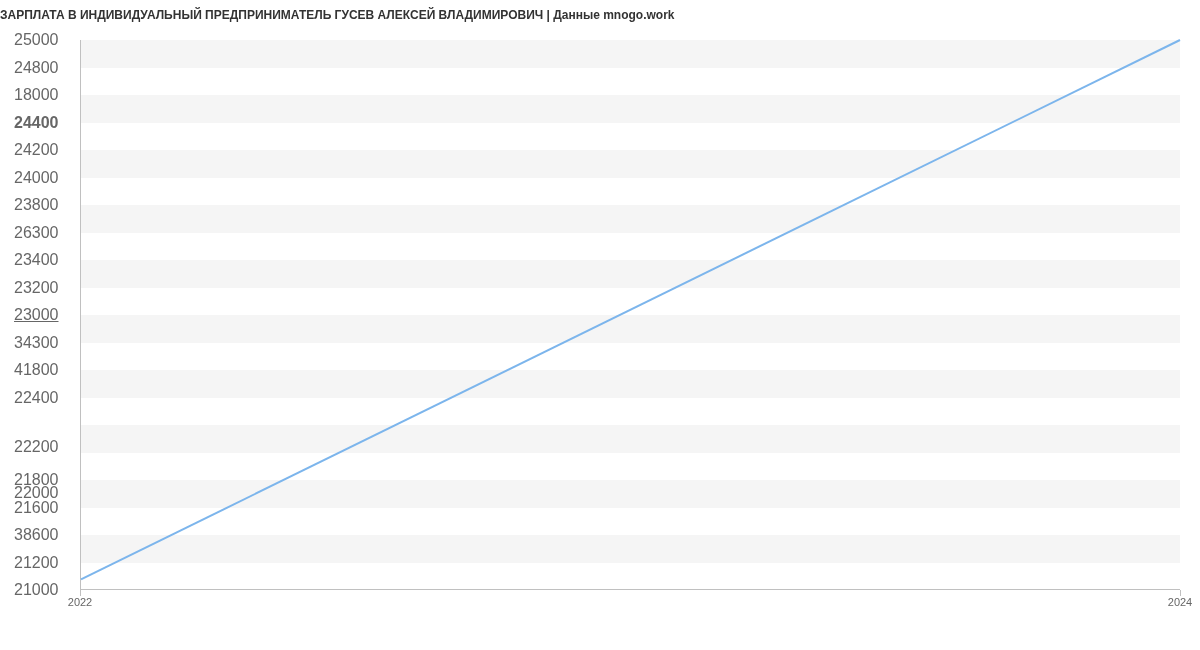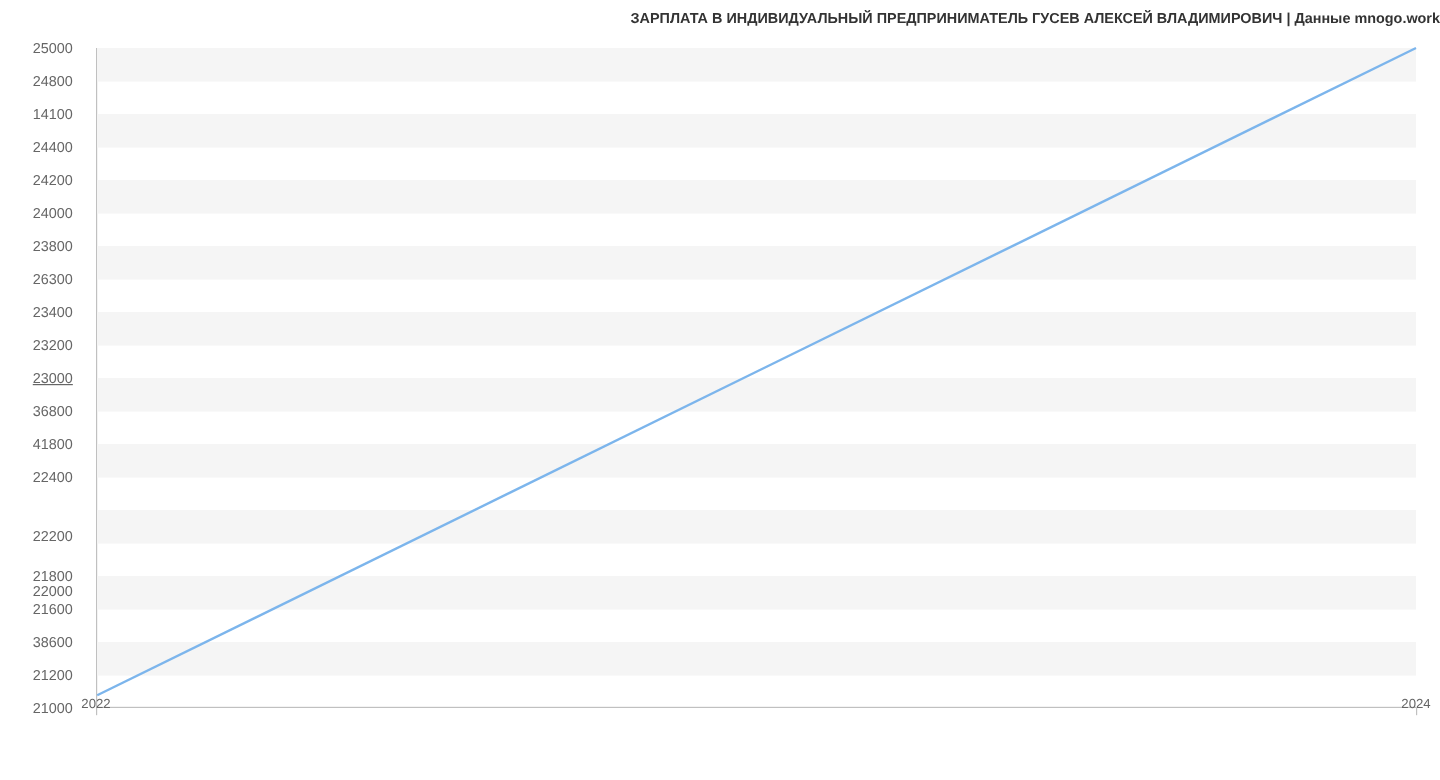--- a/index.html
+++ b/index.html
@@ -15,21 +15,21 @@
   .chart-container {
     position: relative;
     width: 1200px;
     height: 650px;
   }
   .chart-title {
     position: absolute;
     top: 8px;
     left: 0;
     width: 1200px;
-    text-align: right;
+    text-align: left;
     font-size: 12px;
     font-weight: bold;
     color: #333333;
   }
   .plot-area {
     position: absolute;
     left: 80px;
     top: 40px;
     width: 1100px;
     height: 550px;
@@ -40,28 +40,28 @@
   .grid-band {
     position: absolute;
     left: 0;
     width: 100%;
     background: #f5f5f5;
   }
   .y-tick-label {
     position: absolute;
     right: 1126px; 
     transform: translateY(-50%);
-    font-size: 12px;
+    font-size: 16px;
     color: #666666;
-    text-align: center;
+    text-align: left;
     width: 60px;
   }
   .x-tick-label {
     position: absolute;
-    top: 581px;
+    top: 596px;
     transform: translateX(-50%);
     font-size: 11px;
     color: #666666;
   }
   .x-tick-mark {
     position: absolute;
     width: 1px;
     height: 6px;
     background: #c0c0c0;
     top: 590px;
@@ -97,29 +97,29 @@
   </div>
 <div class="y-tick-label" style="top: 590px;">21000</div>
     <div class="y-tick-label" style="top: 562.5px;">21200</div>
     <div class="y-tick-label" style="top: 535px;">38600</div>
     <div class="y-tick-label" style="top: 507.5px;">21600</div>
     <div class="y-tick-label" style="top: 480px;">21800</div>
     <div class="y-tick-label" style="top: 452.5px; margin-top: 40px;">22000</div>
     <div class="y-tick-label" style="top: 425px; margin-top: 22px;">22200</div>
     <div class="y-tick-label" style="top: 397.5px;">22400</div>
     <div class="y-tick-label" style="top: 370px;">41800</div>
-    <div class="y-tick-label" style="top: 342.5px;">36800</div>
+    <div class="y-tick-label" style="top: 342.5px;">34300</div>
     <div class="y-tick-label" style="top: 315px; text-decoration: underline;">23000</div>
     <div class="y-tick-label" style="top: 287.5px;">23200</div>
     <div class="y-tick-label" style="top: 260px;">23400</div>
     <div class="y-tick-label" style="top: 232.5px;">26300</div>
     <div class="y-tick-label" style="top: 205px;">23800</div>
     <div class="y-tick-label" style="top: 177.5px;">24000</div>
     <div class="y-tick-label" style="top: 150px;">24200</div>
-    <div class="y-tick-label" style="top: 122.5px;">24400</div>
-    <div class="y-tick-label" style="top: 95px;">14100</div>
+    <div class="y-tick-label" style="top: 122.5px; font-weight: bold;">24400</div>
+    <div class="y-tick-label" style="top: 95px;">18000</div>
     <div class="y-tick-label" style="top: 67.5px;">24800</div>
     <div class="y-tick-label" style="top: 40px;">25000</div>
     <div class="x-tick-mark" style="left: 80px;"></div>
     <div class="x-tick-label" style="left: 80px;">2022</div>
     <div class="x-tick-mark" style="left: 1180px;"></div>
     <div class="x-tick-label" style="left: 1180px;">2024</div>
   </div>
 
 </body></html>

